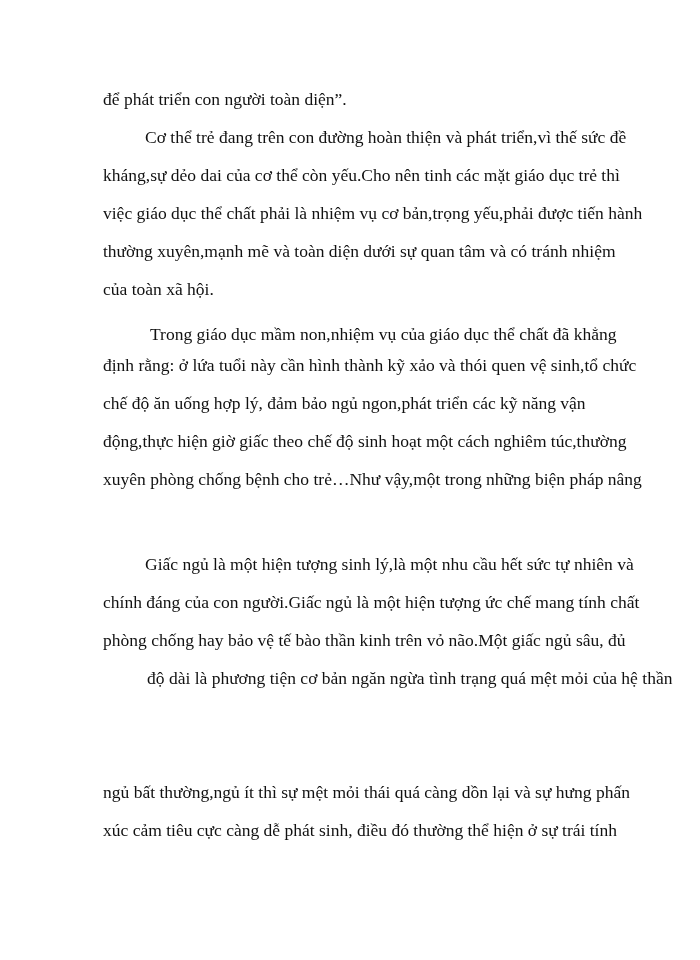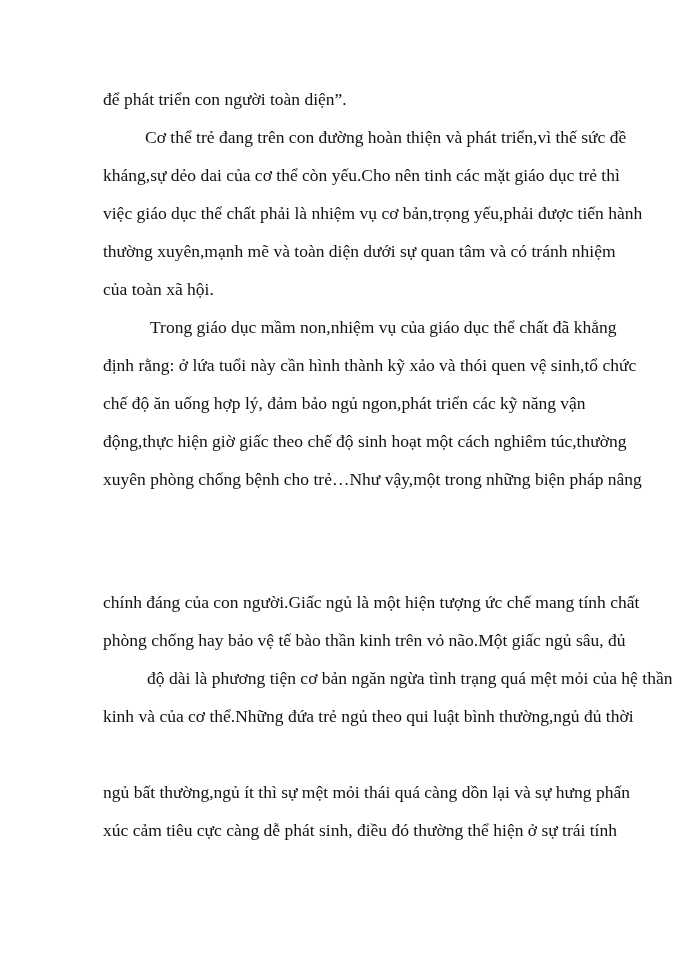--- a/index.html
+++ b/index.html
@@ -29,36 +29,36 @@
     white-space: nowrap;
     letter-spacing: 0;
   }
   .line.justify {
     width: 494px;
     text-align: justify;
     text-align-last: justify;
   }
   .line.indent { left: 145px; }
   .line.indent.justify { width: 452px; }
-  .line.indent2 { left: 150px; }
+  .line.indent2 { left: 150px; margin-top: 7px; }
 </style>
 </head>
 <body>
 
 <div class="page">
   <div class="line" style="top:88px;">để phát triển  con người toàn diện”.</div>
   <div class="line indent justify" style="top:126px;">Cơ thể trẻ đang trên con đường hoàn thiện và phát triển,vì thế sức đề</div>
   <div class="line justify" style="top:164px;">kháng,sự dẻo dai của cơ thể còn yếu.Cho nên tinh các mặt giáo  dục trẻ thì</div>
   <div class="line justify" style="top:202px;">việc giáo  dục thể chất phải là nhiệm  vụ cơ bản,trọng yếu,phải được tiến hành</div>
   <div class="line" style="top:240px;">thường xuyên,mạnh mẽ và toàn diện dưới sự quan tâm và có tránh nhiệm</div>
   <div class="line" style="top:278px;">của toàn xã hội.</div>
   <div class="line indent2" style="top:316px;">Trong giáo  dục mầm non,nhiệm vụ của giáo dục thể chất đã khẳng</div>
   <div class="line justify" style="top:354px;">định rằng: ở lứa tuổi này cần hình thành kỹ xảo và thói quen vệ sinh,tổ chức</div>
   <div class="line" style="top:392px;">chế độ ăn uống hợp lý,  đảm bảo ngủ ngon,phát triển  các kỹ năng vận</div>
   <div class="line" style="top:430px;">động,thực hiện giờ giấc theo chế độ sinh hoạt một cách nghiêm  túc,thường</div>
   <div class="line justify" style="top:468px;">xuyên phòng chống bệnh cho trẻ…Như vậy,một trong những biện pháp nâng</div>
+  <div class="line indent justify" style="top:553px;">Giấc ngủ là một hiện tượng sinh lý,là  một nhu cầu hết sức tự nhiên và</div>
   <div class="line justify" style="top:591px;">chính đáng của con người.Giấc ngủ là một hiện tượng ức chế mang tính chất</div>
   <div class="line" style="top:629px;">phòng chống hay bảo vệ tế bào thần kinh trên vỏ não.Một giấc ngủ sâu, đủ</div>
   <div class="line" style="top:667px;margin-left:44px;">độ dài là phương tiện  cơ bản ngăn ngừa tình trạng quá mệt mỏi của hệ thần</div>
-  <div class="line justify" style="top:705px;">kinh và của cơ thể.Những đứa trẻ ngủ theo qui luật  bình thường,ngủ đủ thời</div>
   <div class="line" style="top:781px;">ngủ bất thường,ngủ  ít thì sự mệt mỏi thái  quá càng dồn lại  và sự hưng phấn</div>
   <div class="line" style="top:819px;">xúc cảm tiêu  cực càng dễ phát sinh,  điều đó thường thể hiện  ở sự trái tính</div>
 </div>
 
 </body></html>

